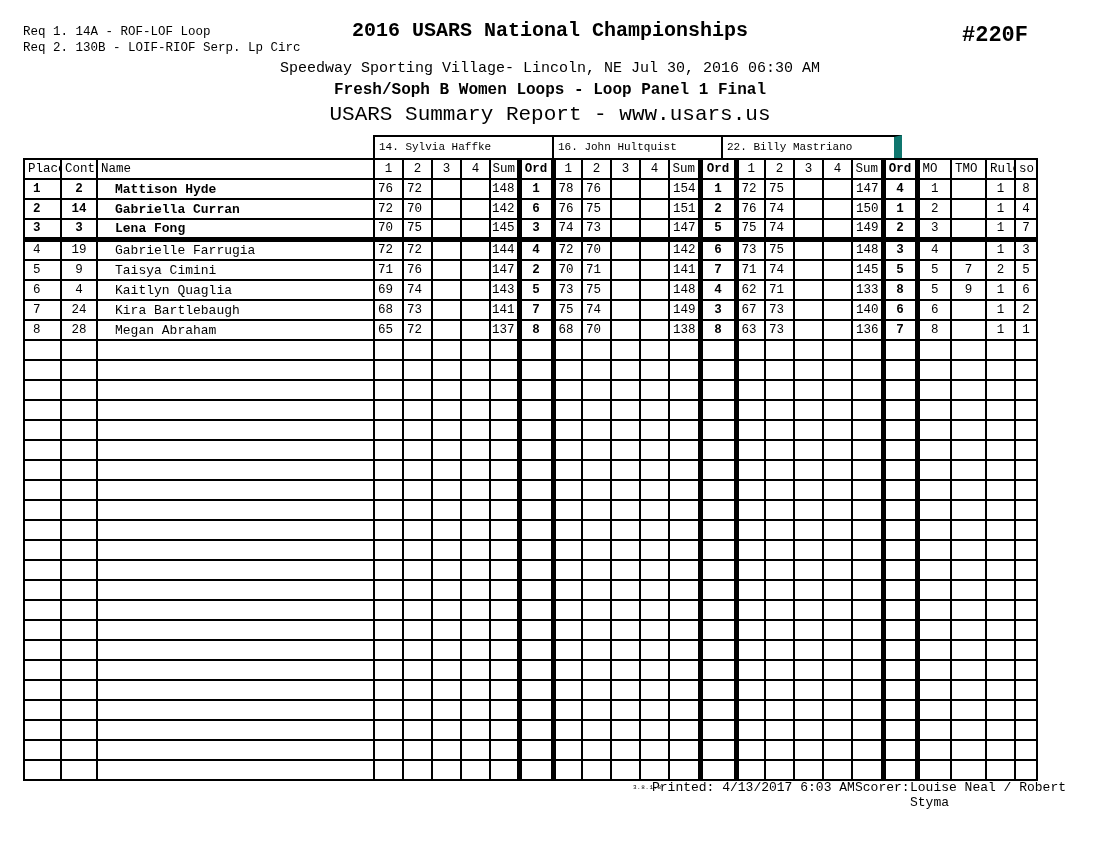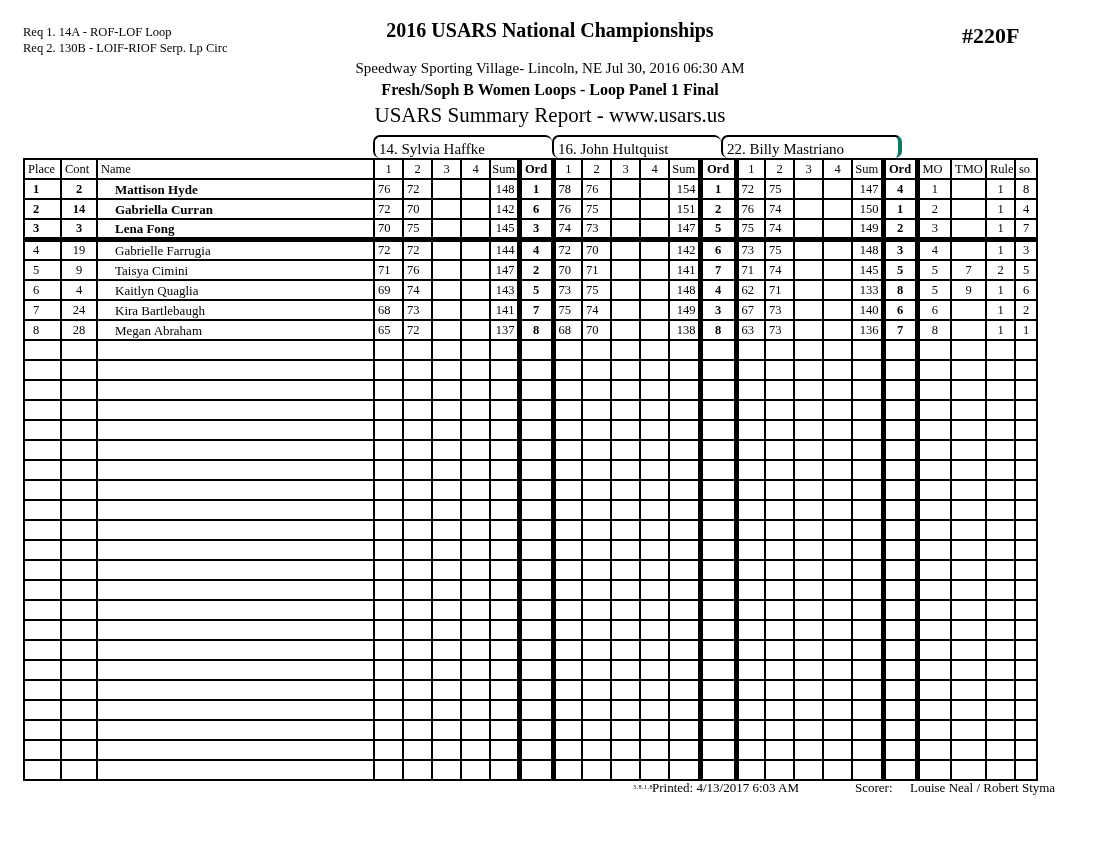--- a/index.html
+++ b/index.html
@@ -1,35 +1,35 @@
 <!DOCTYPE html>
 <html><head>
 <meta charset="utf-8">
 <style>
   html,body { margin:0; padding:0; background:#fff; }
   .page {
     position:relative; width:1100px; height:850px; background:#ffffff;
-    font-family:Liberation Serif, serif; color:#000;
+    font-family:Liberation Mono, monospace; color:#000;
   }
   
   .req { position:absolute; left:23px; top:24px; font-size:12.5px; line-height:16px; }
   
   .titles { position:absolute; left:0; top:19px; width:1100px; text-align:center; }
   .t1 { font-size:20px; font-weight:bold; }
   .t2 { font-size:15px; margin-top:18px; }
   .t3 { font-size:16px; font-weight:bold; margin-top:4px; }
   .t4 { font-size:21px; margin-top:4px; }
   .evtnum { position:absolute; left:962px; top:23px; font-size:22px; font-weight:bold; }
   
   .judges { position:absolute; left:373px; top:135px; height:23px; display:flex; }
   .jbox {
     box-sizing:border-box; border-left:2px solid #000; border-top:2px solid #000;
-    font-size:15px; padding:4px 0 0 4px; white-space:nowrap; overflow:hidden;border-radius:7px;
+    font-size:11px; padding:4px 0 0 4px; white-space:nowrap; overflow:hidden;
   }
-  .jbox:last-child { border-right:4px solid #0f766e; }
+  .jbox:last-child { border-right:8px solid #0f766e; }
   
   table.results {
     position:absolute; left:23px; top:158px; width:1013px;
     border-collapse:collapse; table-layout:fixed;border-radius:18px;
   }
   .results td {
     box-sizing:border-box; border:2px solid #000; height:20px; padding:0;
     font-size:12.5px; text-align:left; white-space:nowrap; overflow:hidden;
     font-weight:normal; line-height:17px;
   }

